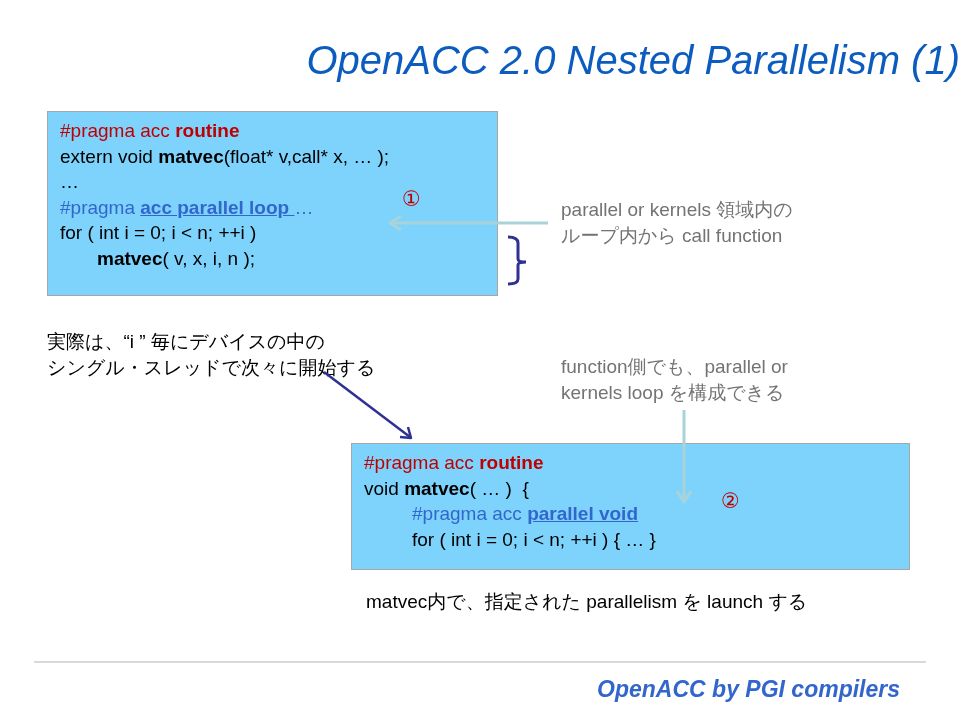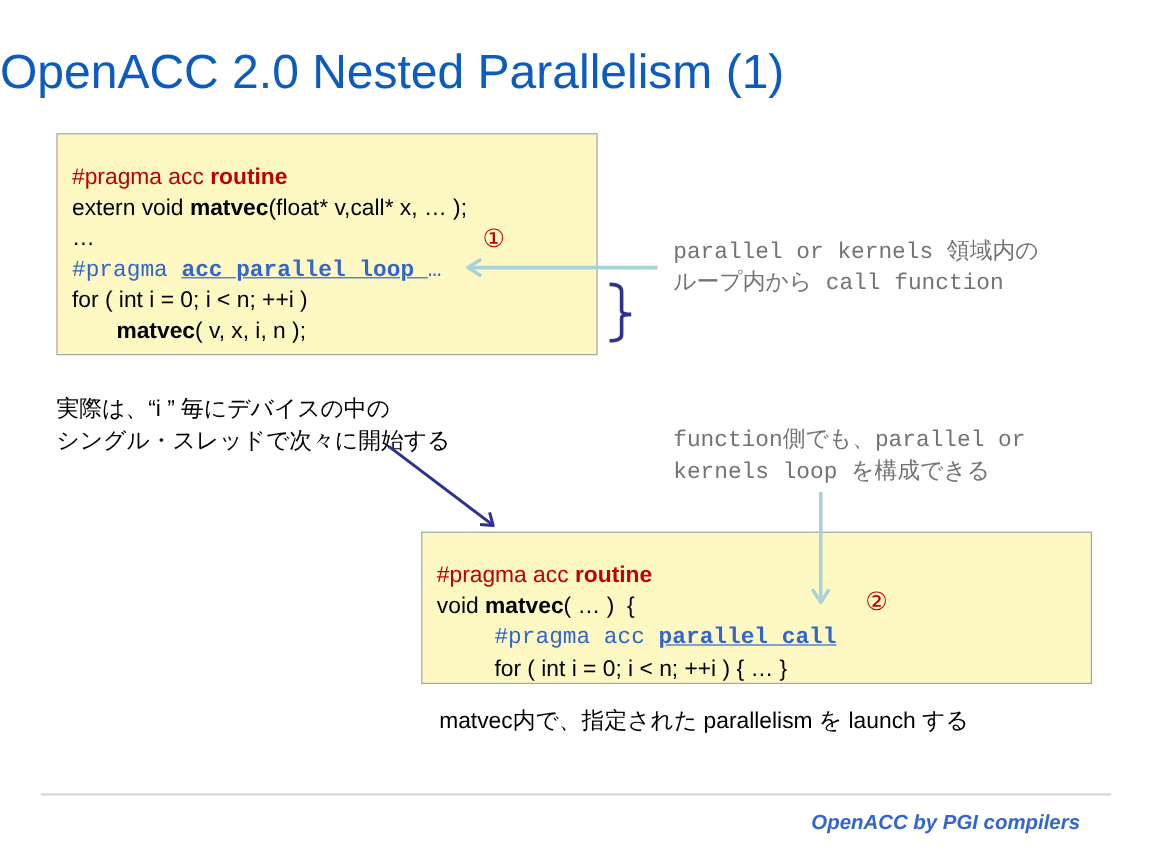--- a/index.html
+++ b/index.html
@@ -4,73 +4,74 @@
   <style>
     html, body { margin: 0; padding: 0; }
     body {
       width: 960px; height: 720px; position: relative; overflow: hidden;
       background: #ffffff;
       font-family: "Liberation Sans", "DejaVu Sans", sans-serif;
       color: #000;
     }
     .title {
       position: absolute; left: 0; top: 34px; width: 960px;
-      text-align: left; font-size: 40px; color: #0B5CBE;
+      text-align: right; font-size: 40px; color: #0B5CBE;
       line-height: 52px;
+      font-style: italic;
     }
     .codebox {
-      position: absolute; background: #fef9c3;
+      position: absolute; background: #7dd3fc;
       border: 1px solid #a6a6a6;
       font-size: 19px; line-height: 25.5px;
-      padding: 23px 12px; box-sizing: border-box;
+      padding: 6px 12px; box-sizing: border-box;
     }
     #box1 { left: 47px; top: 111px; width: 451px; height: 185px; }
     #box2 { left: 351px; top: 443px; width: 559px; height: 127px; }
     .line { white-space: pre; display: block; }
     .red { color: #C00000; }
-    .blue { color: #3366CC; font-family: Liberation Mono, monospace; }
+    .blue { color: #3366CC; }
     .b { font-weight: bold; }
     .u { text-decoration: underline; }
     .indent1 { padding-left: 37px; }
     .indent2 { padding-left: 48px; }
     .note {
       position: absolute; font-size: 19px; line-height: 26px; white-space: pre;
     }
     .note.blue { color: #737373; }
     .marker {
       position: absolute; font-size: 21px; color: #C00000;
     }
     .footer-rule {
       position: absolute; left: 34px; top: 661px; width: 892px; height: 2px;
       background: #d9d9d9;
     }
     .footer {
       position: absolute; right: 60px; top: 676px;
-      font-size: 17px; font-weight: bold; font-style: italic; color: #3366CC;
+      font-size: 23px; font-weight: bold; font-style: italic; color: #3366CC;
     }
     svg.overlay { position: absolute; left: 0; top: 0; pointer-events: none; }
   </style>
 </head>
 <body>
 
 <div class="title">OpenACC 2.0 Nested Parallelism (1)</div>
 
 <div class="codebox" id="box1">
   <span class="line"><span class="red">#pragma acc </span><span class="red b">routine</span></span>
   <span class="line"><span>extern void </span><span class="b">matvec</span><span>(float* v,call* x, … );</span></span>
   <span class="line">…</span>
   <span class="line"><span class="blue">#pragma </span><span class="blue b u">acc parallel loop </span><span class="blue">…</span></span>
   <span class="line">for ( int i = 0; i &lt; n; ++i )</span>
   <span class="line indent1"><span class="b">matvec</span><span>( v, x, i, n );</span></span>
 </div>
 
 <div class="codebox" id="box2">
   <span class="line"><span class="red">#pragma acc </span><span class="red b">routine</span></span>
   <span class="line"><span>void </span><span class="b">matvec</span><span>( … )  {</span></span>
-  <span class="line indent2"><span class="blue">#pragma acc </span><span class="blue b u">parallel call</span></span>
+  <span class="line indent2"><span class="blue">#pragma acc </span><span class="blue b u">parallel void</span></span>
   <span class="line indent2">for ( int i = 0; i &lt; n; ++i ) { … }</span>
 </div>
 
 <div class="marker" style="left:402px; top:187px;">①</div>
 <div class="marker" style="left:721px; top:489px;">②</div>
 
 <div class="note blue" style="left:561px; top:197px;">parallel or kernels 領域内の
 ループ内から call function</div>
 <div class="note" style="left:47px; top:316px;margin-top:13px;">実際は、“i ” 毎にデバイスの中の
 シングル・スレッドで次々に開始する</div>

